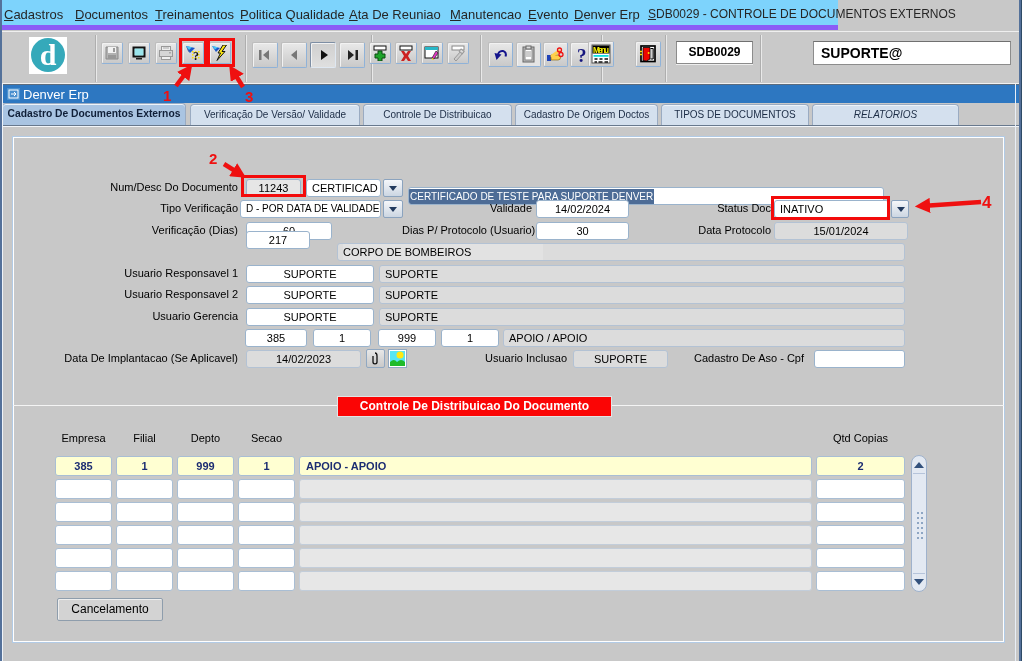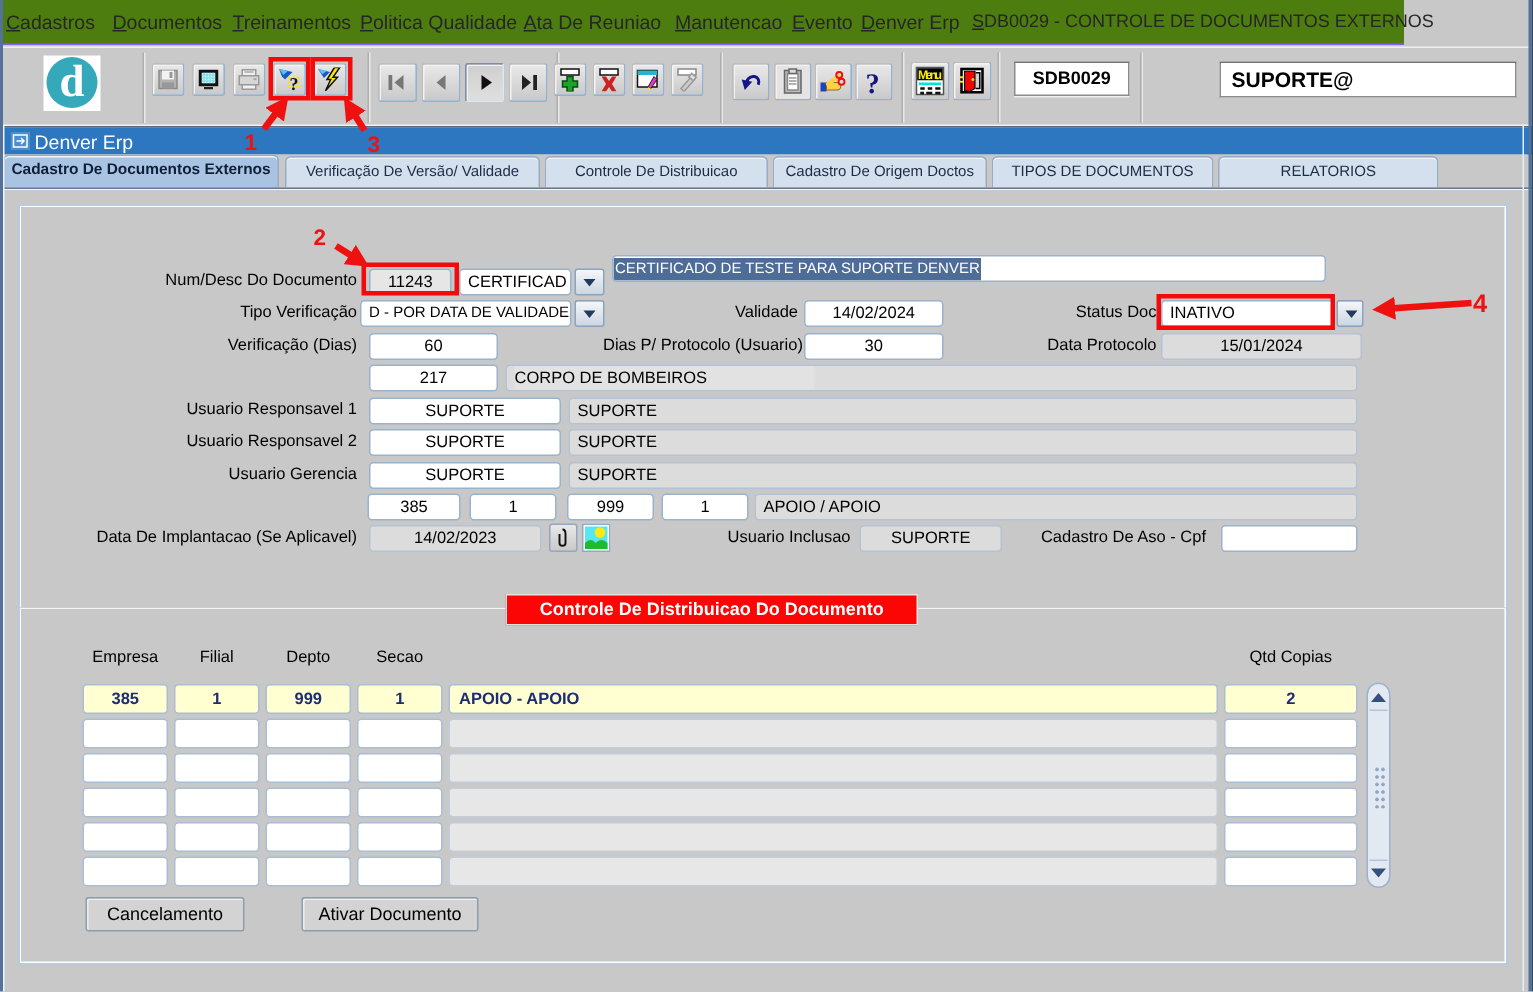--- a/index.html
+++ b/index.html
@@ -1,20 +1,20 @@
 <!DOCTYPE html>
 <html><head>
 <meta charset="utf-8">
 <style>
 * { margin:0; padding:0; box-sizing:border-box; }
 html,body { width:1022px; height:661px; overflow:hidden; }
 body { font-family:"Liberation Sans", sans-serif; position:relative; background:#c8c8c8; }
 .abs { position:absolute; }
 
-#menubar { position:absolute; left:0; top:0; width:936px; height:30px; background:#4d7c0f; border-bottom:1px solid #8b5cf6; }
+#menubar { position:absolute; left:0; top:0; width:838px; height:30px; background:#7dd3fc; border-bottom:5px solid #8b5cf6; }
 #menubar span { position:absolute; top:7px; font-size:13px; color:#262626; white-space:nowrap; }
 
 #toolbar { position:absolute; left:0; top:31px; width:1022px; height:52px; background:#c9c9c9; border-top:1px solid #efefef; }
 .sep { position:absolute; top:3px; width:2px; height:47px; border-left:1px solid #aeaeae; border-right:1px solid #e9e9e9; }
 .tb { position:absolute; top:10px; width:22px; height:22px; background:linear-gradient(#e9e9e9,#c9c9c9); border:1px solid; border-color:#bdbdbd #8fb2d8 #8fb2d8 #bdbdbd; border-radius:2px; box-shadow:inset 1px 1px 0 #f2f2f2; }
 .tb svg { position:absolute; left:2px; top:2px; }
 .tbn { top:10px; width:26px; height:26px; }
 .redbox { position:absolute; border:3px solid #f30b0b; }
 .rnum { position:absolute; color:#ef1010; font-weight:bold; font-size:15px; }
 #sdbbox { position:absolute; left:676px; top:9px; width:77px; height:23px; background:#fff; border:1px solid #8c8c8c; border-top-color:#707070; box-shadow:0 1px 0 #eee; text-align:center; font-size:12px; font-weight:bold; line-height:21px; }
@@ -210,21 +210,21 @@
         <circle cx="13.5" cy="5" r="2" fill="none" stroke="#e11" stroke-width="1.3"></circle>
         <circle cx="15" cy="9.5" r="2" fill="none" stroke="#e11" stroke-width="1.3"></circle>
       </svg>
     </div>
   <div class="tb" style="left:570px;width:25px;height:25px">
       <svg width="19" height="19">
         <text x="4" y="17" font-size="19" font-weight="bold" fill="#16167e" font-family="Liberation Serif">?</text>
       </svg>
     </div>
 
-  <div class="tb" style="left:607px;top:9px;width:26px;height:26px">
+  <div class="tb" style="left:588px;top:9px;width:26px;height:26px">
       <svg width="20" height="20">
         <rect x="1" y="1" width="18" height="18" fill="#fff" stroke="#555"></rect>
         <rect x="1.5" y="1.5" width="17" height="8" fill="#000"></rect>
         <text x="2" y="8.6" font-size="8.2" font-weight="bold" fill="#f6ef00" textLength="16">Menu</text>
         <rect x="2.5" y="11" width="15" height="1.8" fill="#0de0e0"></rect>
         <path d="M3.5 15 h3 M8.5 15 h3 M13.5 15 h3.5 M3.5 18 h2.5 M7.5 18 h4 M13.5 18 h3.5" stroke="#111" stroke-width="1.7"></path>
       </svg>
     </div>
   <div class="tb" style="left:635px;top:9px;width:26px;height:26px">
       <svg width="20" height="20">
@@ -253,51 +253,51 @@
     </svg>
   <span class="cap">Denver Erp</span>
 </div>
 
 <div id="tabrow">
   <div class="tab act" style="left:2px;width:184px;">Cadastro De Documentos Externos</div>
   <div class="tab" style="left:190px;width:170px;">Verificação De Versão/ Validade</div>
   <div class="tab" style="left:363px;width:149px;">Controle De Distribuicao</div>
   <div class="tab" style="left:515px;width:143px;">Cadastro De Origem Doctos</div>
   <div class="tab" style="left:661px;width:148px;">TIPOS DE DOCUMENTOS</div>
-  <div class="tab" style="left:812px;width:147px;">RELATORIOS</div>
+  <div class="tab" style="left:812px;width:147px;font-style:italic;">RELATORIOS</div>
 </div>
 <div id="tabline"></div>
 
 <div id="content">
   <div id="panel"></div>
   <div id="divider"></div>
 
   <div class="lbl" style="left:38px;top:51px;width:200px;">Num/Desc Do Documento</div>
   <div class="inp ctr" style="left:246px;top:51px;width:55px;background:#e6e6e6;">11243</div>
   <div class="inp lpad" style="left:306px;top:51px;width:75px;">CERTIFICAD</div>
   <div class="arrbtn" style="left:383px;top:51px;"></div>
-  <div class="inp" style="left:408px;top:42px;width:476px;"><span style="display:inline-block;background:#4d6c96;color:#fff;padding:0 1px;height:15px;font-size:10px;line-height:15px;">CERTIFICADO DE TESTE PARA SUPORTE DENVER</span></div>
+  <div class="inp" style="left:408px;top:59px;width:476px;"><span style="display:inline-block;background:#4d6c96;color:#fff;padding:0 1px;height:15px;font-size:10px;line-height:15px;">CERTIFICADO DE TESTE PARA SUPORTE DENVER</span></div>
 
   <div class="lbl" style="left:38px;top:72px;width:200px;">Tipo Verificação</div>
   <div class="inp lpad" style="left:240px;top:72px;width:141px;font-size:10px;">D - POR DATA DE VALIDADE</div>
   <div class="arrbtn" style="left:383px;top:72px;"></div>
   <div class="lbl" style="left:432px;top:72px;width:100px;">Validade</div>
   <div class="inp ctr" style="left:536px;top:72px;width:93px;">14/02/2024</div>
   <div class="lbl" style="left:671px;top:72px;width:100px;">Status Doc</div>
   <div class="inp lpad" style="left:774px;top:72px;width:115px;">INATIVO</div>
   <div class="arrbtn" style="left:891px;top:72px;width:18px;"></div>
 
   <div class="lbl" style="left:38px;top:94px;width:200px;">Verificação (Dias)</div>
   <div class="inp ctr" style="left:246px;top:94px;width:86px;">60</div>
   <div class="lbl" style="left:402px;top:94px;width:130px;">Dias P/ Protocolo (Usuario)</div>
   <div class="inp ctr" style="left:536px;top:94px;width:93px;">30</div>
   <div class="lbl" style="left:671px;top:94px;width:100px;">Data Protocolo</div>
   <div class="inp ro ctr" style="left:774px;top:94px;width:134px;">15/01/2024</div>
 
-  <div class="inp ctr" style="left:246px;top:115px;width:86px;">217</div>
+  <div class="inp ctr" style="left:246px;top:103px;width:64px;">217</div>
   <div class="inp ro lpad" style="left:337px;top:115px;width:568px;"><span style="display:inline-block;background:#e2e2e2;width:200px;">CORPO DE BOMBEIROS</span></div>
 
   <div class="lbl" style="left:38px;top:137px;width:200px;">Usuario Responsavel 1</div>
   <div class="inp ctr" style="left:246px;top:137px;width:128px;">SUPORTE</div>
   <div class="inp ro lpad" style="left:379px;top:137px;width:526px;">SUPORTE</div>
   <div class="lbl" style="left:38px;top:158px;width:200px;">Usuario Responsavel 2</div>
   <div class="inp ctr" style="left:246px;top:158px;width:128px;">SUPORTE</div>
   <div class="inp ro lpad" style="left:379px;top:158px;width:526px;">SUPORTE</div>
   <div class="lbl" style="left:38px;top:180px;width:200px;">Usuario Gerencia</div>
   <div class="inp ctr" style="left:246px;top:180px;width:128px;">SUPORTE</div>
@@ -376,21 +376,20 @@
 
   <div id="sbar">
       <div class="up"></div>
       <div class="l1"></div>
       <div class="dots"></div>
       <div class="l2"></div>
       <div class="dn"></div>
     </div>
 
   <div class="btn" style="left:57px;width:106px;">Cancelamento</div>
-  <div class="btn" style="left:201px;width:118px;">Ativar Documento</div>
 
   <div class="redbox" style="left:241px;top:47px;width:65px;height:22px;border-width:3.5px;"></div>
   <div class="redbox" style="left:771px;top:68px;width:119px;height:24px;"></div>
 </div>
 
 <div class="rnum" style="left:163px;top:87px;">1</div>
 <div class="rnum" style="left:209px;top:150px;font-size:15px;">2</div>
 <div class="rnum" style="left:245px;top:88px;">3</div>
 <div class="rnum" style="left:982px;top:193px;font-size:17px;">4</div>
 

